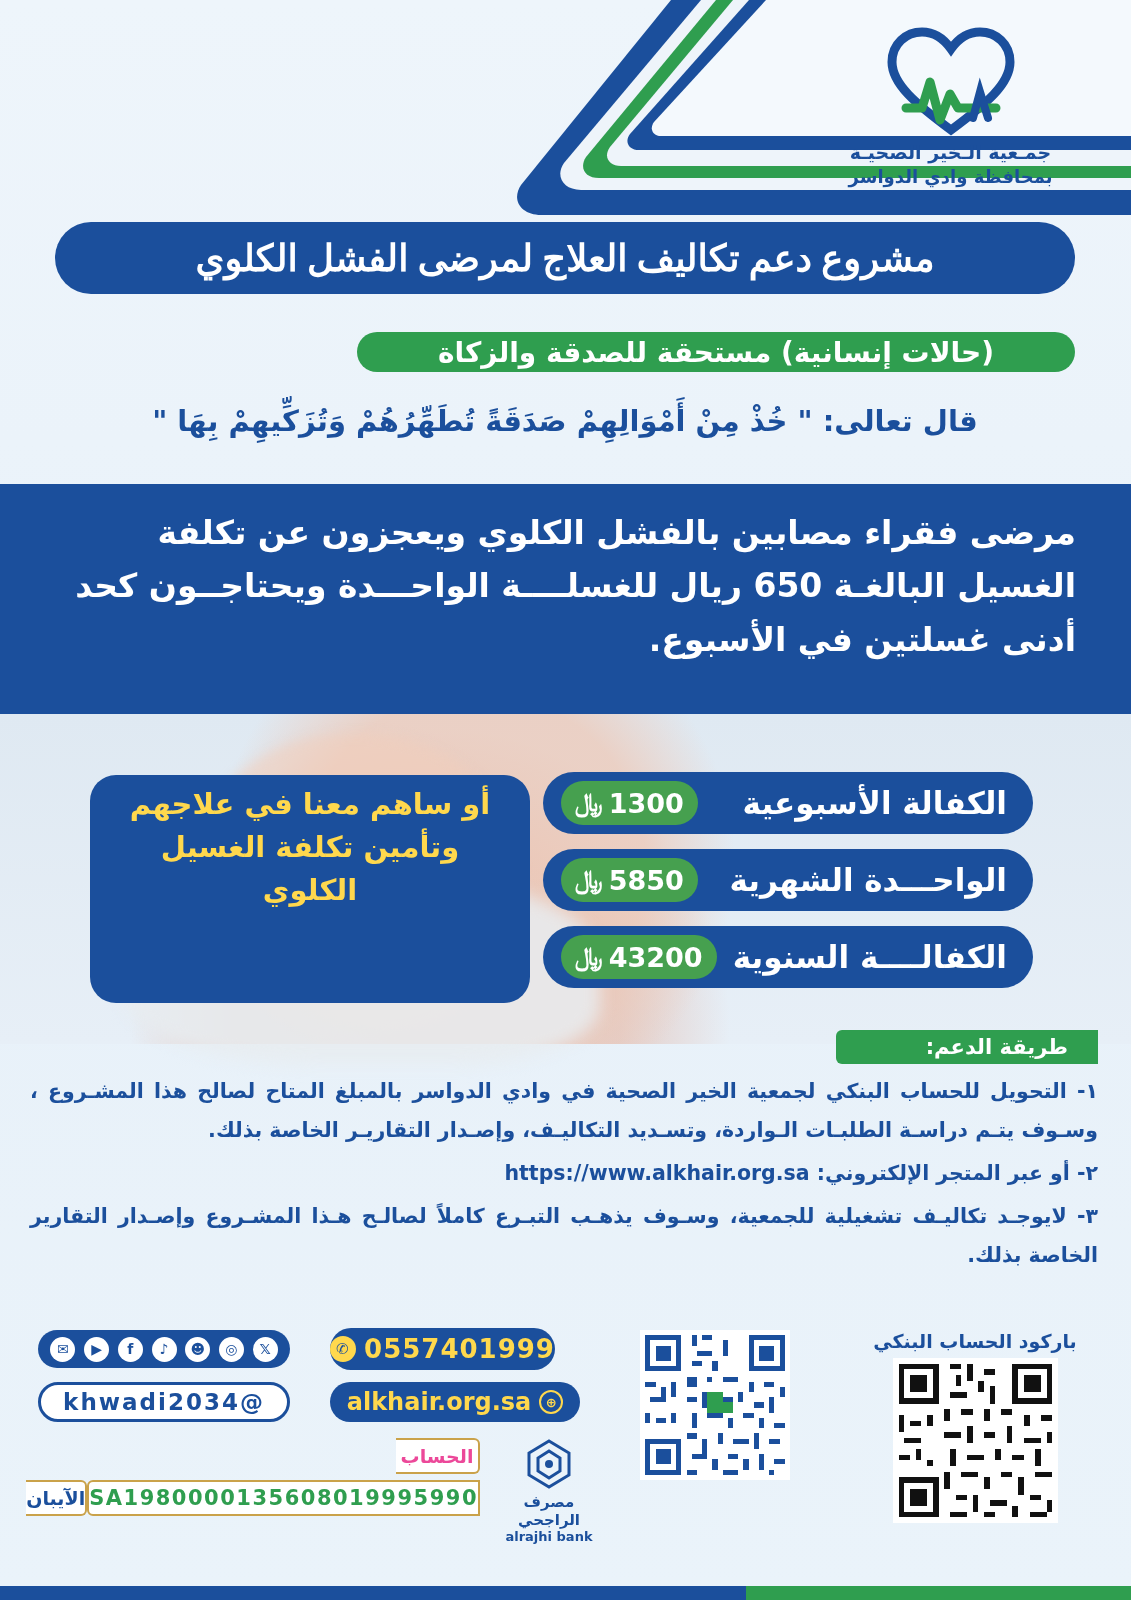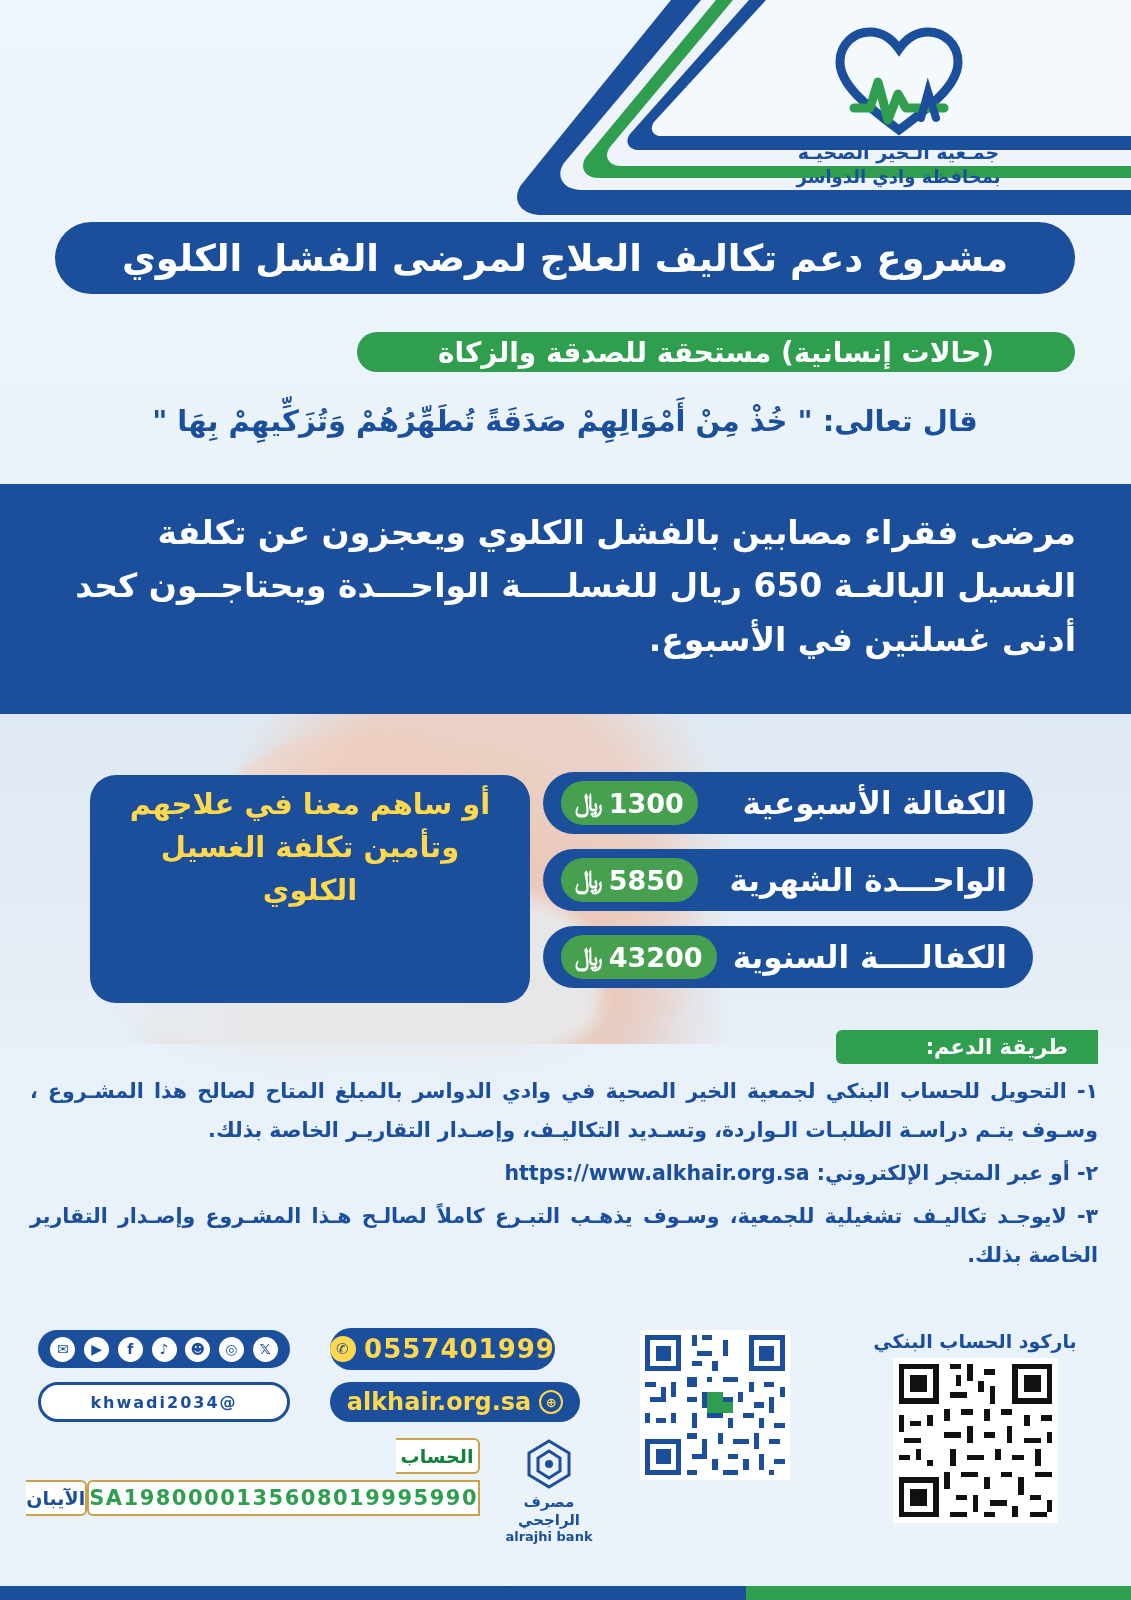--- a/index.html
+++ b/index.html
@@ -14,31 +14,31 @@
     width: 1131px; height: 1600px;
     background: linear-gradient(180deg,#eef5fb 0%, #e8f1f9 55%, #eaf3fa 100%);
     overflow: hidden;
   }
 
   
   .corner-wrap { position:absolute; top:0; right:0; width:760px; height:215px; overflow:hidden; }
   .corner-wrap svg { display:block; }
 
   
-  .logo { position:absolute; top:22px; left:786px; width:225px; text-align:center; }
+  .logo { position:absolute; top:22px; left:838px; width:225px; text-align:center; }
   .logo .mark { width:150px; height:115px; margin:0 auto; }
   .logo .name1 { color:#1b4f9c; font-size:19px; font-weight:bold; letter-spacing:1px; margin-top:4px; }
   .logo .name2 { color:#1b4f9c; font-size:18px; font-weight:bold; margin-top:3px; }
 
   
   .title-bar {
     position:absolute; top:222px; left:55px; width:1020px; height:72px;
     background:#1b4f9c; border-radius:36px;
     display:flex; align-items:center; justify-content:center;
-    color:#ffffff; font-size:37px; font-weight:bold;
+    color:#ffffff; font-size:37px; font-weight:bold;font-family:Liberation Serif, serif;
   }
 
   
   .sub-bar {
     position:absolute; top:332px; left:357px; width:718px; height:40px;
     background:#2f9e4f; border-radius:27px;
     display:flex; align-items:center; justify-content:center;
     color:#ffffff; font-size:28px; font-weight:bold;
   }
 
@@ -126,34 +126,34 @@
 
   .phone-chip { position:absolute; top:8px; left:330px; width:225px; height:42px;
     background:#1b4f9c; border-radius:21px; display:flex; align-items:center; justify-content:center; gap:8px;
     color:#ffd84d; font-size:26px; font-weight:bold; letter-spacing:1px; }
   .phone-chip .pic { width:26px; height:26px; border-radius:50%; background:#ffd84d; color:#1b4f9c;
     display:flex; align-items:center; justify-content:center; font-size:15px; }
 
   .handle-chip { position:absolute; top:62px; left:38px; width:252px; height:40px;
     border:3px solid #1b4f9c; border-radius:20px; background:#ffffff;
     display:flex; align-items:center; justify-content:center;
-    color:#1b4f9c; font-size:16px; font-weight:bold; letter-spacing:2px; }
+    color:#1b4f9c; font-size:23px; font-weight:bold; letter-spacing:2px; }
 
   .web-chip { position:absolute; top:62px; left:330px; width:250px; height:40px;
     background:#1b4f9c; border-radius:20px; display:flex; align-items:center; justify-content:center; gap:8px;
     color:#ffd84d; font-size:24px; font-weight:bold; }
   .web-chip .gic { width:24px; height:24px; border-radius:50%; border:2px solid #ffd84d; display:flex;
     align-items:center; justify-content:center; font-size:13px; color:#ffd84d; }
 
   .acct-row { position:absolute; top:118px; left:38px; width:442px; height:36px; display:flex; }
   .acct-row .num { flex:1; border:2px solid #caa24a; border-radius:6px 0 0 6px; background:#ffffff;
     display:flex; align-items:center; justify-content:center; color:#1b4f9c;
     font-size:23px; font-weight:bold; letter-spacing:4px; direction:ltr; }
   .acct-row .lbl { width:84px; border:2px solid #caa24a; border-left:none; border-radius:0 6px 6px 0;
-    background:#ffffff; display:flex; align-items:center; justify-content:center; color:#15803d; font-size:19px; font-weight:bold; }
+    background:#ffffff; display:flex; align-items:center; justify-content:center; color:#ec4899; font-size:19px; font-weight:bold; }
 
   .iban-row { position:absolute; top:160px; left:38px; width:442px; height:36px; display:flex; }
   .iban-row .num { flex:1; border:2px solid #caa24a; border-radius:6px 0 0 6px; background:#ffffff;
     display:flex; align-items:center; justify-content:center; color:#2f9e4f;
     font-size:21px; font-weight:bold; letter-spacing:1.5px; direction:ltr; }
   .iban-row .lbl { width:84px; border:2px solid #caa24a; border-left:none; border-radius:0 6px 6px 0;
     background:#ffffff; display:flex; align-items:center; justify-content:center; color:#1b4f9c; font-size:19px; font-weight:bold; }
 
   .bank { position:absolute; top:118px; left:494px; width:110px; text-align:center; color:#1b4f9c; }
   .bank .bmark { width:52px; height:52px; margin:0 auto 3px; }

